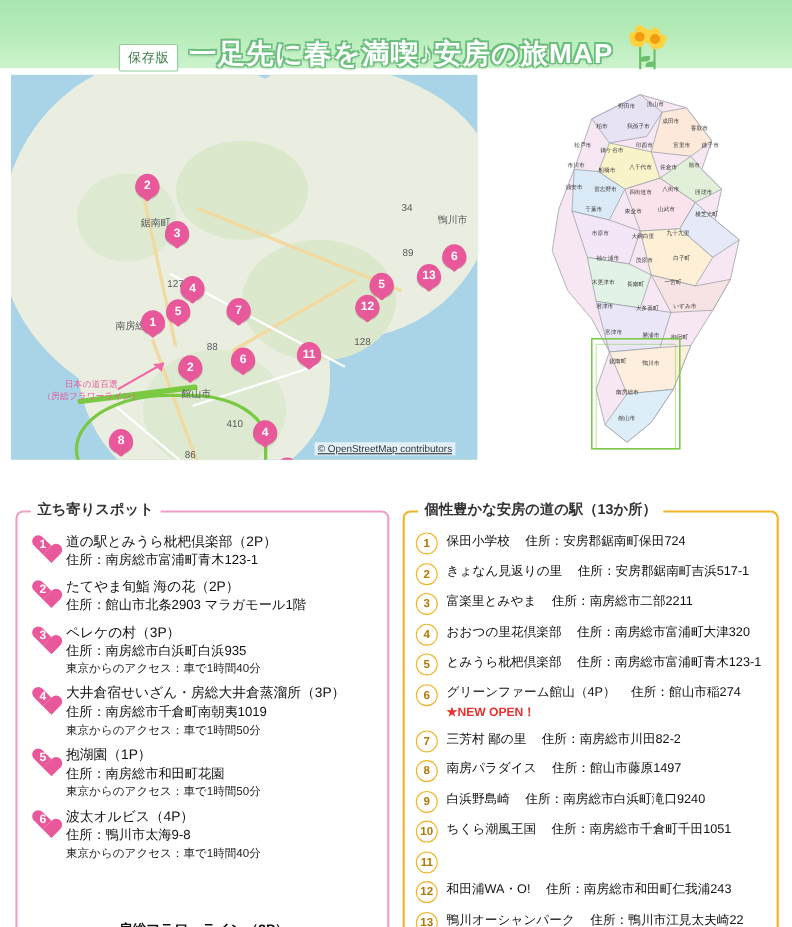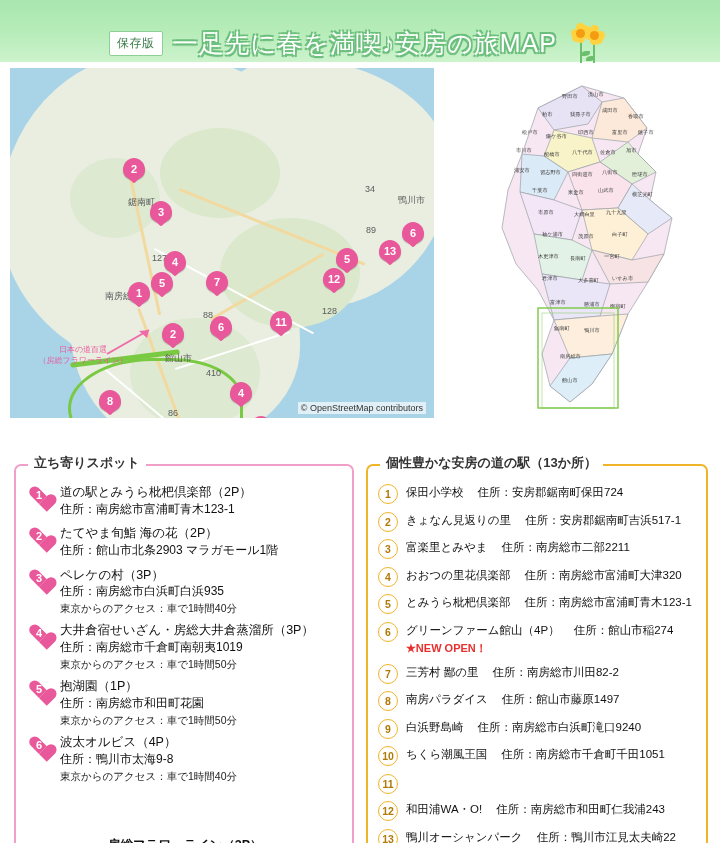--- a/index.html
+++ b/index.html
@@ -11,29 +11,29 @@
     overflow:hidden;
     position:relative;
   }
 
   
   .header {
     position:absolute; left:0; top:0; width:720px; height:62px;
     background:linear-gradient(180deg,#a8e6b0 0%, #b6ecb8 50%, #cdf3cd 100%);
     display:flex; align-items:center; justify-content:center;
   }
-  .header-inner { display:flex; align-items:center; gap:10px;margin-top:24px; }
+  .header-inner { display:flex; align-items:flex-end; gap:10px;margin-top:24px; }
   .badge {
     background:#ffffff; color:#3b7d4a;
     border:1px solid #8dcf97;
     font-size:12px; padding:3px 7px; border-radius:2px;
     letter-spacing:0.5px;
   }
   .header-title {
-    font-size:25px; font-weight:normal; color:#ffffff;
+    font-size:25px; font-weight:bold; color:#ffffff;
     text-shadow:
       -1.6px -1.6px 0 #6bbf7d, 1.6px -1.6px 0 #6bbf7d,
       -1.6px 1.6px 0 #6bbf7d, 1.6px 1.6px 0 #6bbf7d,
       0 2px 2px rgba(80,150,95,.45);
     letter-spacing:1px;
   }
   .flowers { position:relative; width:44px; height:44px; }
   .flower { position:absolute; }
   .petal-group { position:relative; width:20px; height:20px; }
   .petal {
@@ -92,22 +92,22 @@
     content:""; position:absolute; left:7px; top:16px;
     width:8px; height:8px; background:#e8589a;
     transform:rotate(45deg) ; border-radius:0 0 2px 0;
   }
   .pin-num {
     position:absolute; inset:0; display:flex; align-items:center; justify-content:center;
     color:#ffffff; font-size:11px; font-weight:bold; z-index:2;
   }
   .citylabel { position:absolute; font-size:9px; color:#5b5b5b; }
   .osm-credit {
-    position:absolute; right:8px; bottom:4px; font-size:9px; color:#333;
-    background:rgba(255,255,255,.65); padding:1px 3px;
+    position:absolute; right:20px; bottom:4px; font-size:9px; color:#333;
+    background:rgba(255,255,255,.65); padding:1px 3px;text-decoration:underline;
   }
   .flowerline-note {
     position:absolute; left:28px; top:277px; width:90px;
     font-size:8px; color:#e8589a; line-height:1.35; text-align:center;
   }
   .arrow-note {
     position:absolute; left:95px; top:258px; width:50px; height:32px;
   }
 
   .map-right {
@@ -249,23 +249,23 @@
     <div class="osm-credit">© OpenStreetMap contributors</div>
     <div id="city-labels">
         <div class="citylabel" style="left: 118px; top: 128px;">鋸南町</div>
         <div class="citylabel" style="left: 388px; top: 126px;">鴨川市</div>
         <div class="citylabel" style="left: 95px; top: 222px;">南房総市</div>
         <div class="citylabel" style="left: 155px; top: 284px;">館山市</div>
         <div class="citylabel" style="left: 122px; top: 185px; margin-left: 20px;">127</div>
         <div class="citylabel" style="left: 312px; top: 238px;">128</div>
         <div class="citylabel" style="left: 355px; top: 116px;">34</div>
         <div class="citylabel" style="left: 356px; top: 157px;">89</div>
-        <div class="citylabel" style="left: 193px; top: 242px;">88</div>
+        <div class="citylabel" style="left: 178px; top: 242px;">88</div>
         <div class="citylabel" style="left: 158px; top: 340px;">86</div>
-        <div class="citylabel" style="left: 196px; top: 300px;">410</div>
+        <div class="citylabel" style="left: 196px; top: 312px;">410</div>
       </div>
     <div id="map-pins">
         <div class="pin" style="left: 129px; top: 236px;">
           <div class="pin-shape"></div>
           <div class="pin-num">1</div>
         </div>
         <div class="pin" style="left: 124px; top: 112px;">
           <div class="pin-shape"></div>
           <div class="pin-num">2</div>
         </div>

